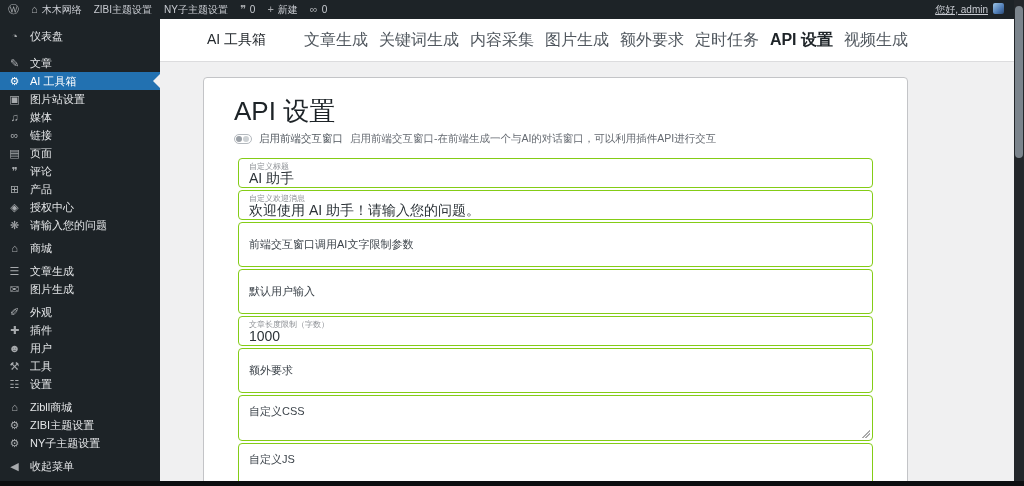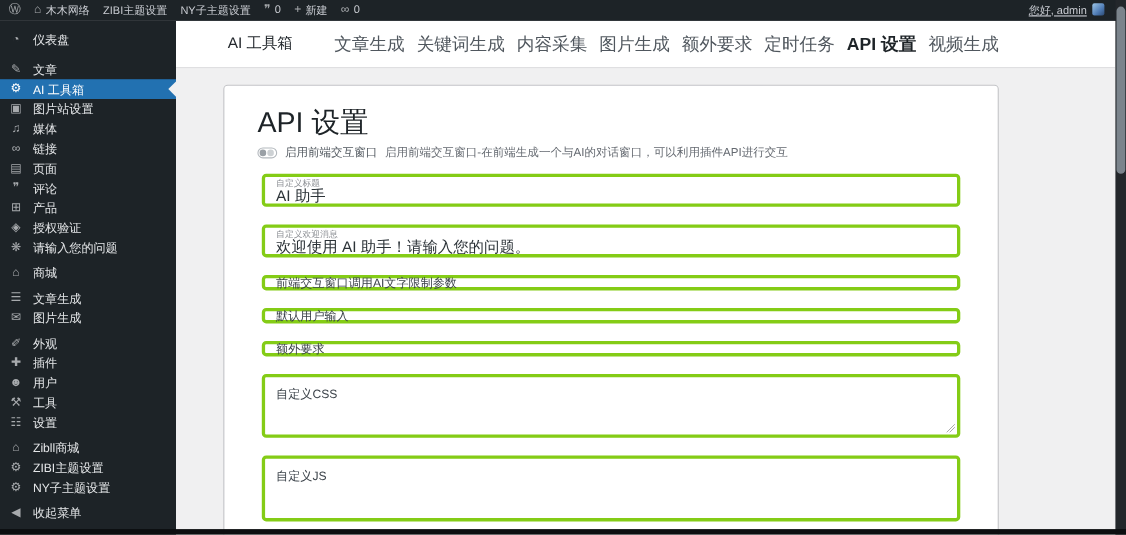--- a/index.html
+++ b/index.html
@@ -53,28 +53,28 @@
   .toggle-row { margin-top:6px; display:flex; align-items:center; gap:7px;
     font-size:10.5px; color:#50575e; }
   .toggle { width:18px; height:10px; border:1px solid #b4b9be; border-radius:6px;
     background:#fff; display:flex; align-items:center; gap:1px; padding:0 1px; flex:none; }
   .toggle .knob-a { width:6px; height:6px; border-radius:50%; background:#9aa0a6; }
   .toggle .knob-b { width:6px; height:6px; border-radius:50%; background:#cdd1d4; }
   .toggle-text .t-label { color:#50575e; }
   .toggle-text .t-desc { color:#646970; margin-left:4px; }
 
   #fields { margin-top:12px; margin-left:4px; width:635px; }
-  .field { border:3px solid #84cc16; border-radius:4px; background:#fff;
-    margin-bottom:16px; cursor:text; }
+  .field { border:1px solid #84cc16; border-radius:4px; background:#fff;
+    margin-bottom:2px; cursor:text; }
   .field.labeled { height:30px; padding:3px 10px; display:flex; flex-direction:column; justify-content:center; }
   .flabel { font-size:8px; color:#8c8f94; line-height:10px; display:block; }
   .fvalue { font-size:14px; color:#2c3338; line-height:13px; display:block; }
-  .field.plain { height:14px; padding:0 10px; display:flex; align-items:center;
+  .field.plain { height:45px; padding:0 10px; display:flex; align-items:center;
     font-size:11px; color:#3c434a; }
-  .field.ta { height:58px; padding:8px 10px; position:relative;
+  .field.ta { height:46px; padding:8px 10px; position:relative;
     font-size:11px; color:#3c434a; }
   .field.ta.js { height:60px; }
   .resize-handle { position:absolute; right:2px; bottom:2px; width:9px; height:9px;
     background:
       linear-gradient(135deg, transparent 0 55%, #aaa 55% 62%, transparent 62% 72%, #aaa 72% 79%, transparent 79%);
     cursor:nwse-resize; }
 
   
   #bottomstrip { position:absolute; left:0; bottom:0; width:1024px; height:5px;
     background:#0c0e10; z-index:50; }
@@ -149,21 +149,21 @@
   <div class="side-item">
     <span class="s-icon">❞</span>
     <span>评论</span>
   </div>
   <div class="side-item">
     <span class="s-icon">⊞</span>
     <span>产品</span>
   </div>
   <div class="side-item">
     <span class="s-icon">◈</span>
-    <span>授权验证</span>
+    <span>授权中心</span>
   </div>
   <div class="side-item">
     <span class="s-icon">❋</span>
     <span>请输入您的问题</span>
   </div>
   <div class="side-sep small"></div>
   <div class="side-item">
     <span class="s-icon">⌂</span>
     <span>商城</span>
   </div>
@@ -260,20 +260,24 @@
       </div>
 
       <div class="field plain">
         <span>前端交互窗口调用AI文字限制参数</span>
       </div>
 
       <div class="field plain">
         <span>默认用户输入</span>
       </div>
 
+      <div class="field labeled">
+        <span class="flabel">文章长度限制（字数）</span>
+        <span class="fvalue">1000</span>
+      </div>
 
       <div class="field plain">
         <span>额外要求</span>
       </div>
 
       <div class="field ta">
         <span>自定义CSS</span>
         <span class="resize-handle"></span>
       </div>
 

